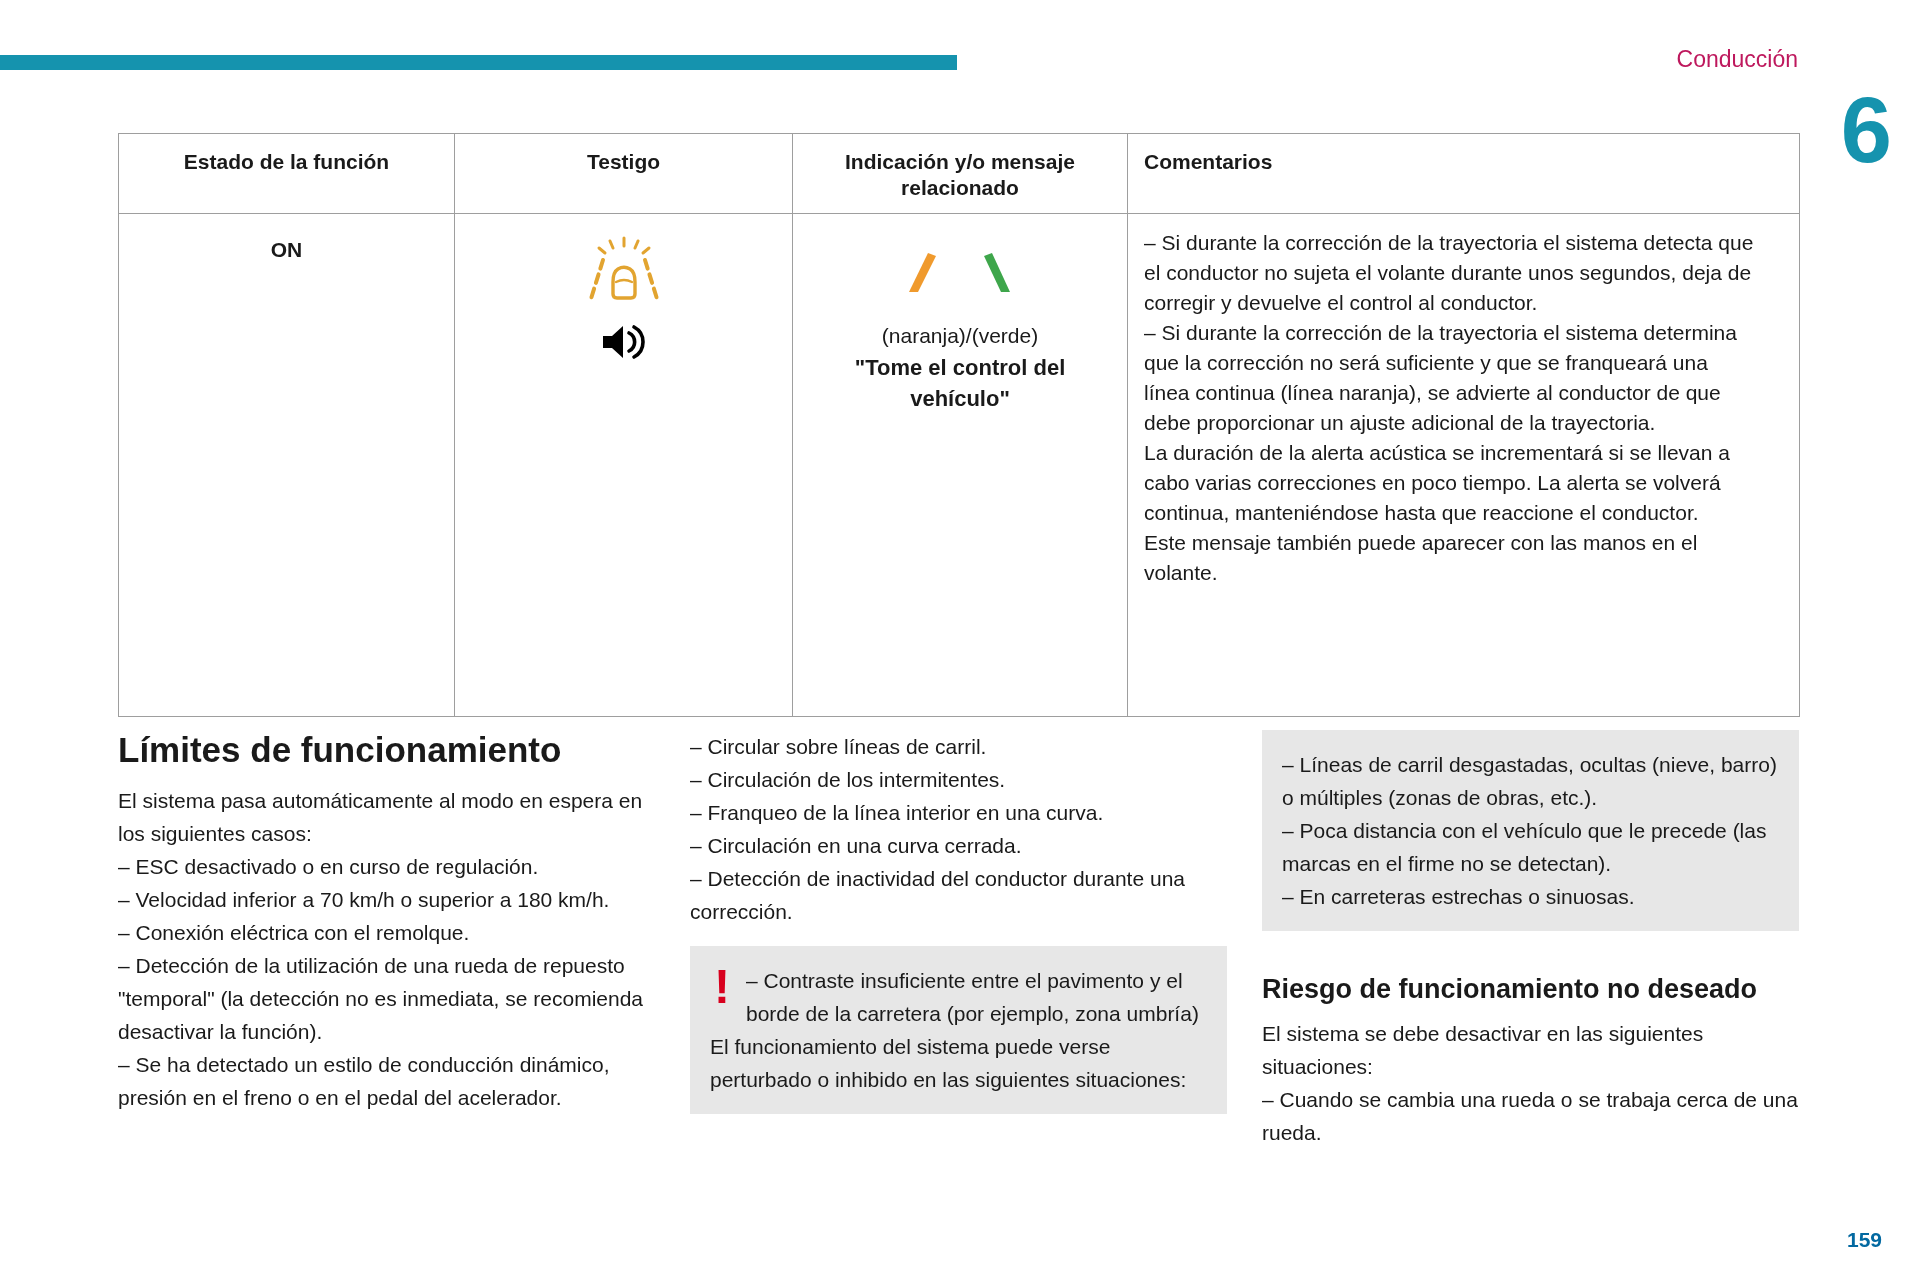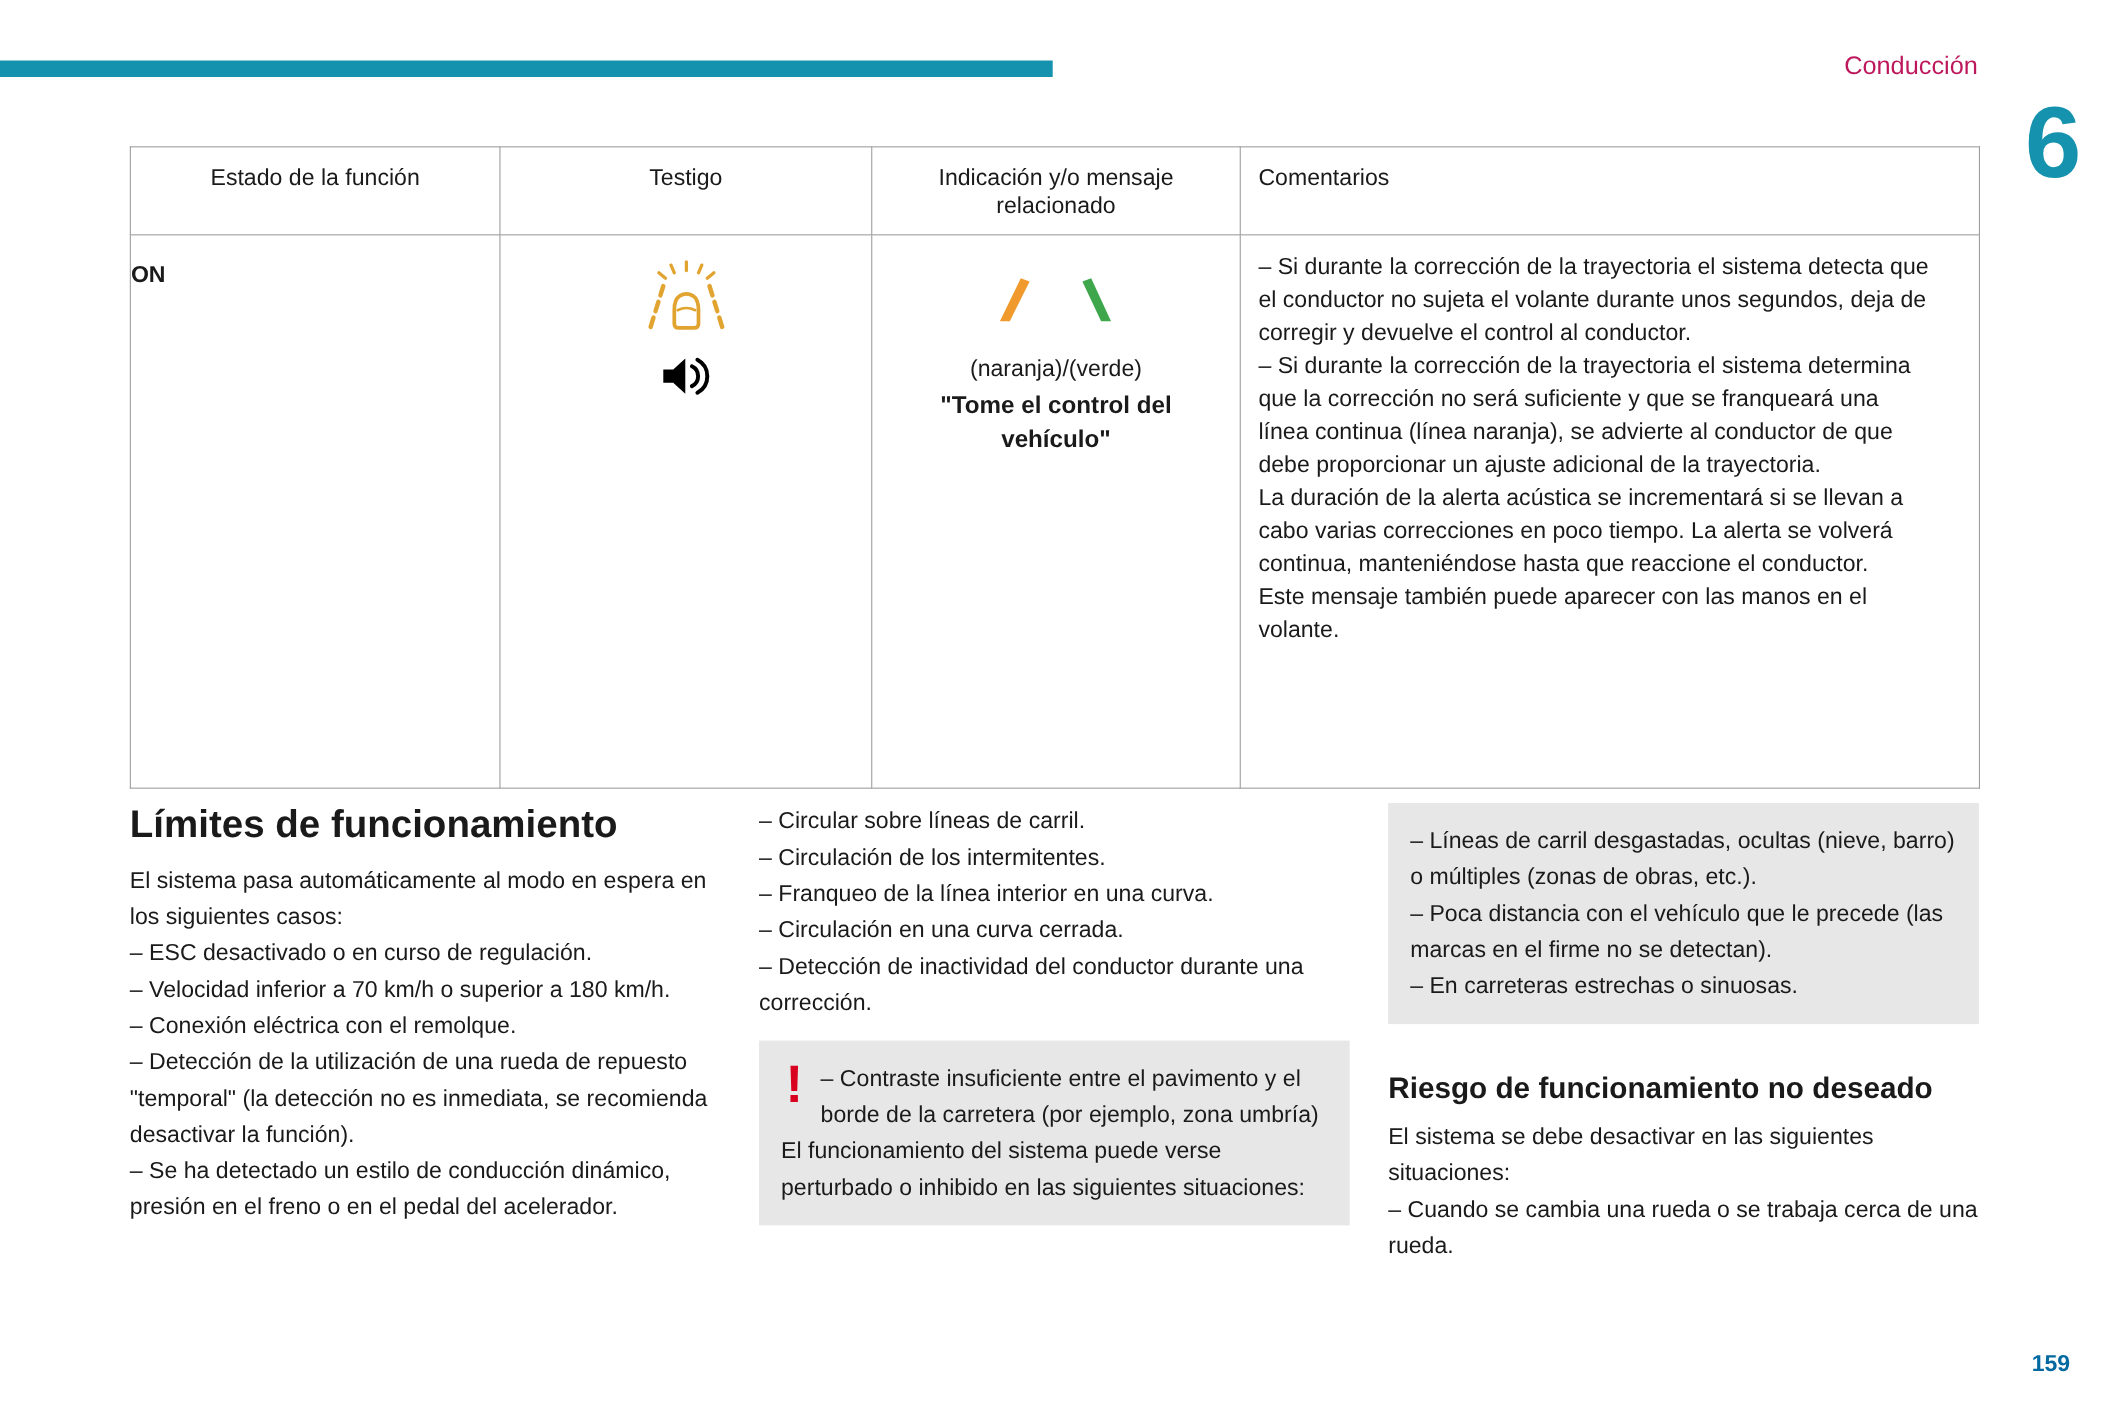--- a/index.html
+++ b/index.html
@@ -24,26 +24,26 @@
   .section-label{position:absolute;top:46px;right:122px;font-size:23px;color:#be185d;}
   .chapter-number{position:absolute;top:84px;right:28px;font-size:92px;font-weight:bold;color:var(--teal);line-height:1;}
 
   
   .func-table{
     position:absolute;left:118px;top:133px;width:1681px;
     border-collapse:collapse;table-layout:fixed;
   }
   .func-table th,.func-table td{border:1px solid var(--border);vertical-align:top;}
   .func-table th{
-    font-size:21px;font-weight:normal;text-align:center;
+    font-size:21px;font-weight:bold;text-align:center;
     padding:15px 10px 12px 10px;height:78px;line-height:26px;margin-left:23px;
   }
   .func-table th.left{text-align:left;padding-left:16px;}
   .func-table td{height:503px;font-size:21px;}
-  td.estado{font-weight:bold;padding-top:24px;}
+  td.estado{text-align:center;font-weight:bold;padding-top:24px;}
   td.testigo{text-align:center;padding-top:20px;}
   td.indicacion{text-align:center;padding-top:36px;}
   td.coment{padding:14px 40px 12px 16px;line-height:30px;}
   td.coment p{margin:0;}
 
   .icon-stack{display:flex;flex-direction:column;align-items:center;gap:14px;}
   .slashes{display:flex;justify-content:center;gap:38px;margin-bottom:30px;}
   .cap{font-size:21px;margin-bottom:4px;}
   .msg{font-size:22px;font-weight:bold;line-height:31px;padding:0 28px;}
 

